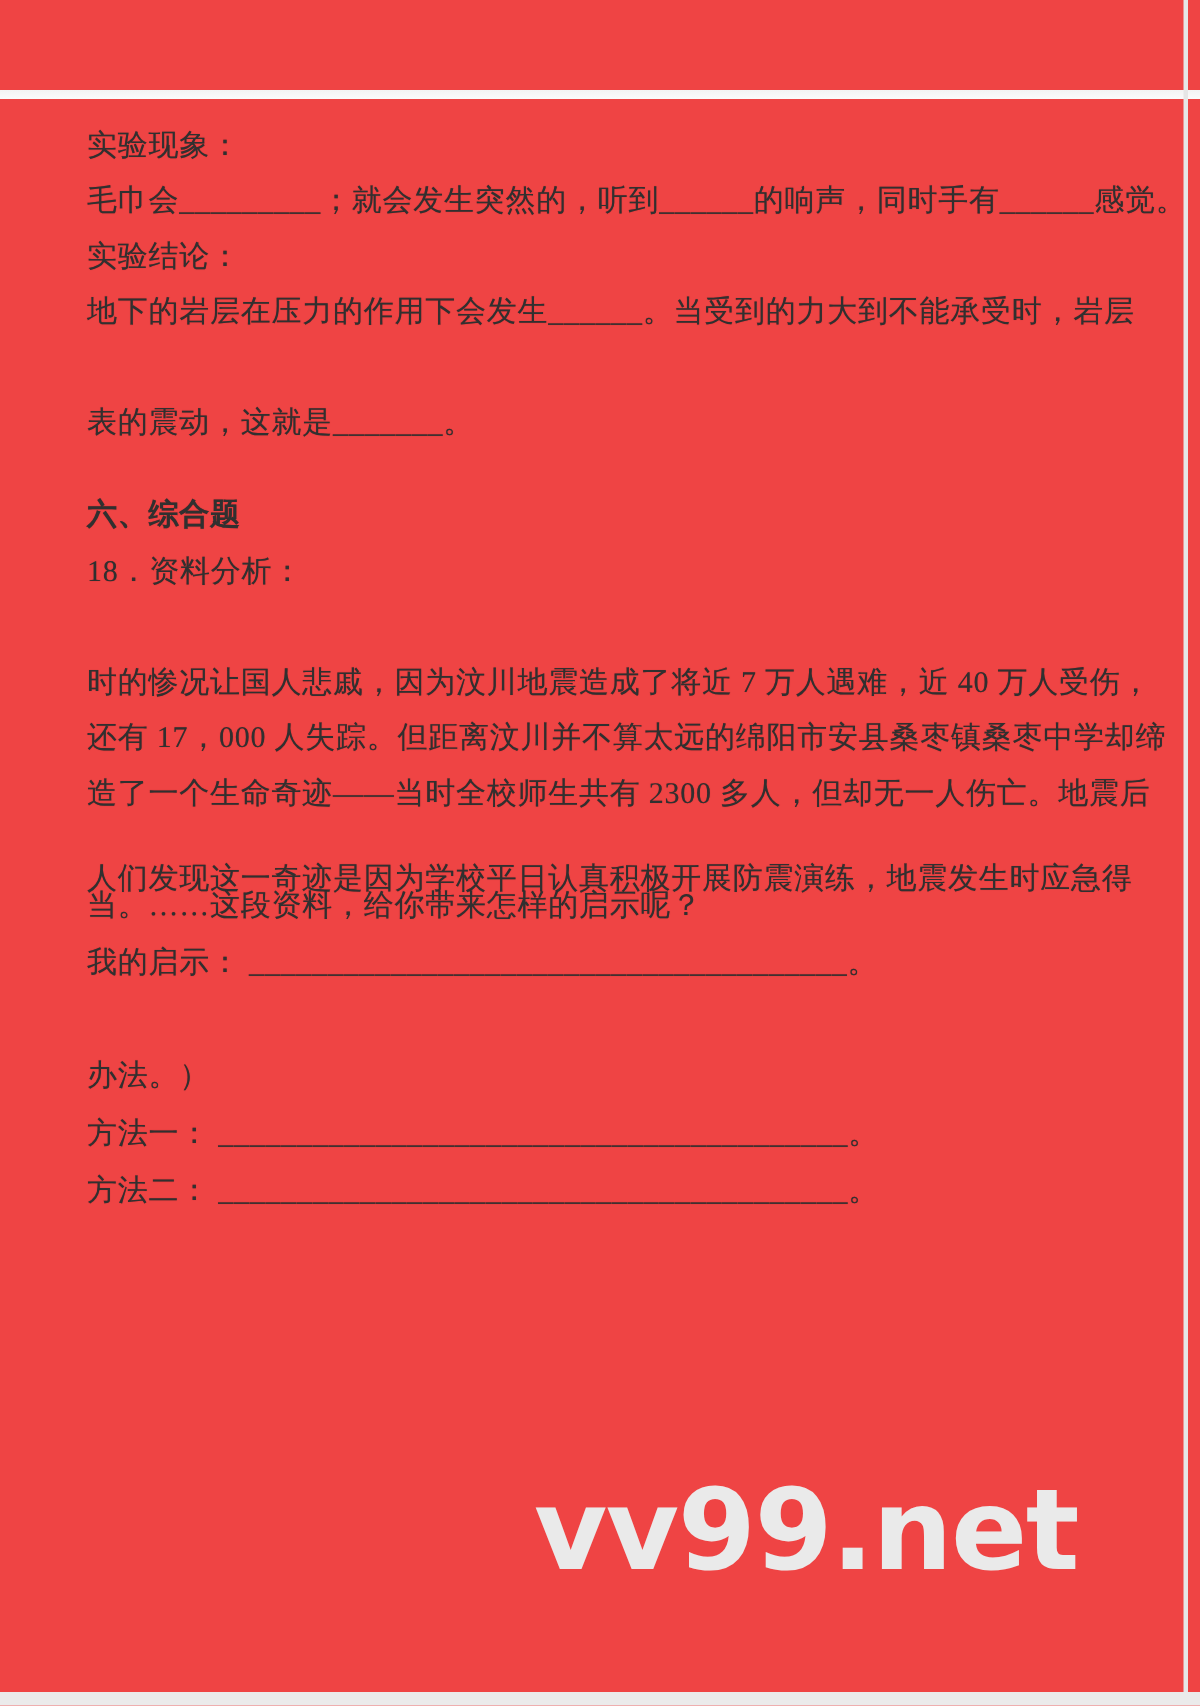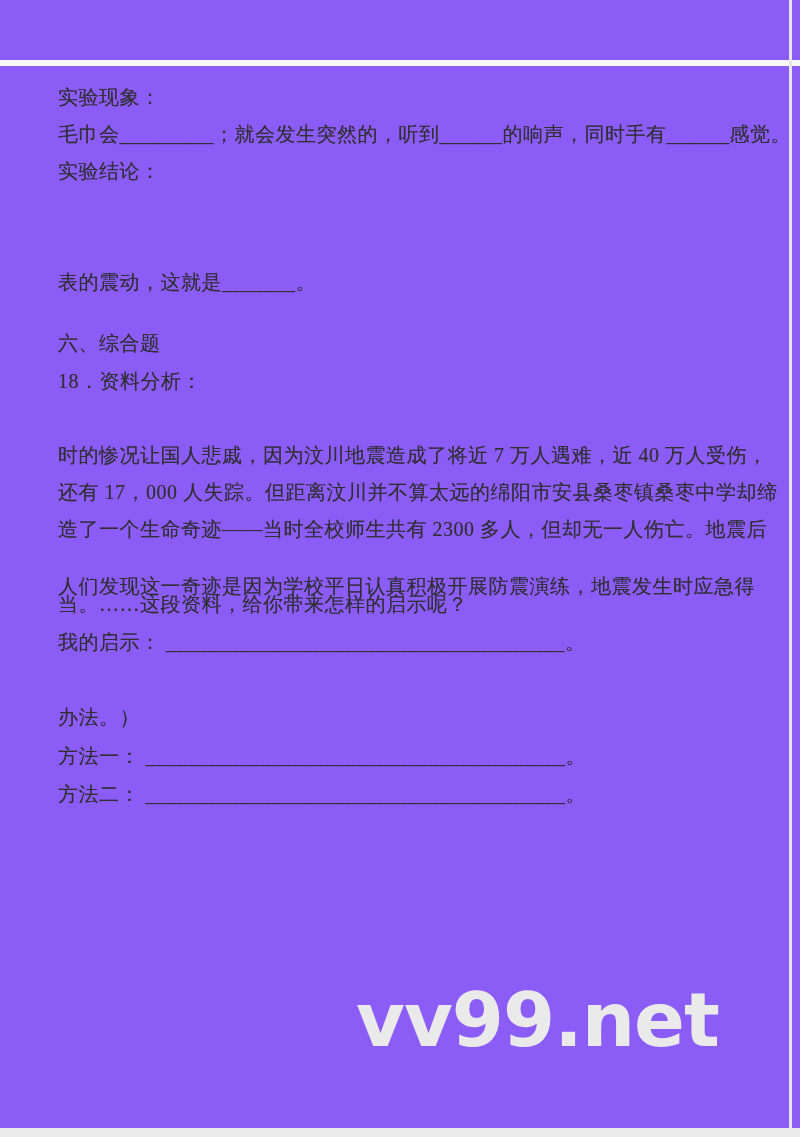--- a/index.html
+++ b/index.html
@@ -5,34 +5,34 @@
   html, body { margin: 0; padding: 0; }
   body {
     width: 800px; height: 1137px;
     background: #ffffff;
     font-family: "Liberation Serif", "DejaVu Serif", serif;
     overflow: hidden;
   }
   .page {
     position: relative;
     width: 800px; height: 1137px;
-    background: #8b5cf6;
+    background: #ef4444;
   }
   .line {
     position: absolute;
     left: 58px;
     width: 690px;
     font-size: 20px;
     line-height: 28px;
     color: #303030;
     white-space: nowrap;
     text-shadow: 0 0 0.6px rgba(0,0,0,0.35);
     letter-spacing: 0.5px;
   }
-  .bold { font-weight: normal; }
+  .bold { font-weight: bold; }
   .crease {
     position: absolute;
     left: 0; top: 60px;
     width: 800px; height: 6px;
     background: linear-gradient(#f3f3f3, #fbfbfb);
   }
   .right-edge {
     position: absolute;
     left: 789px; top: 0;
     width: 3px; height: 1128px;
@@ -59,20 +59,21 @@
 </head>
 <body>
 
 <div class="page">
 
   <div class="crease"></div>
 
   <div class="line" style="top:83px">实验现象：</div>
   <div class="line" style="top:120px">毛巾会_________；就会发生突然的，听到______的响声，同时手有______感觉。</div>
   <div class="line" style="top:157px">实验结论：</div>
+  <div class="line" style="top:194px">地下的岩层在压力的作用下会发生______。当受到的力大到不能承受时，岩层</div>
   <div class="line" style="top:268px">表的震动，这就是_______。</div>
 
   <div class="line bold" style="top:329px">六、综合题</div>
   <div class="line" style="top:367px">18．资料分析：</div>
 
   <div class="line" style="top:441px">时的惨况让国人悲戚，因为汶川地震造成了将近 7 万人遇难，近 40 万人受伤，</div>
   <div class="line" style="top:478px">还有 17，000 人失踪。但距离汶川并不算太远的绵阳市安县桑枣镇桑枣中学却缔</div>
   <div class="line" style="top:515px">造了一个生命奇迹——当时全校师生共有 2300 多人，但却无一人伤亡。地震后</div>
   <div class="line" style="top:572px">人们发现这一奇迹是因为学校平日认真积极开展防震演练，地震发生时应急得</div>
   <div class="line" style="top:590px">当。……这段资料，给你带来怎样的启示呢？</div>

